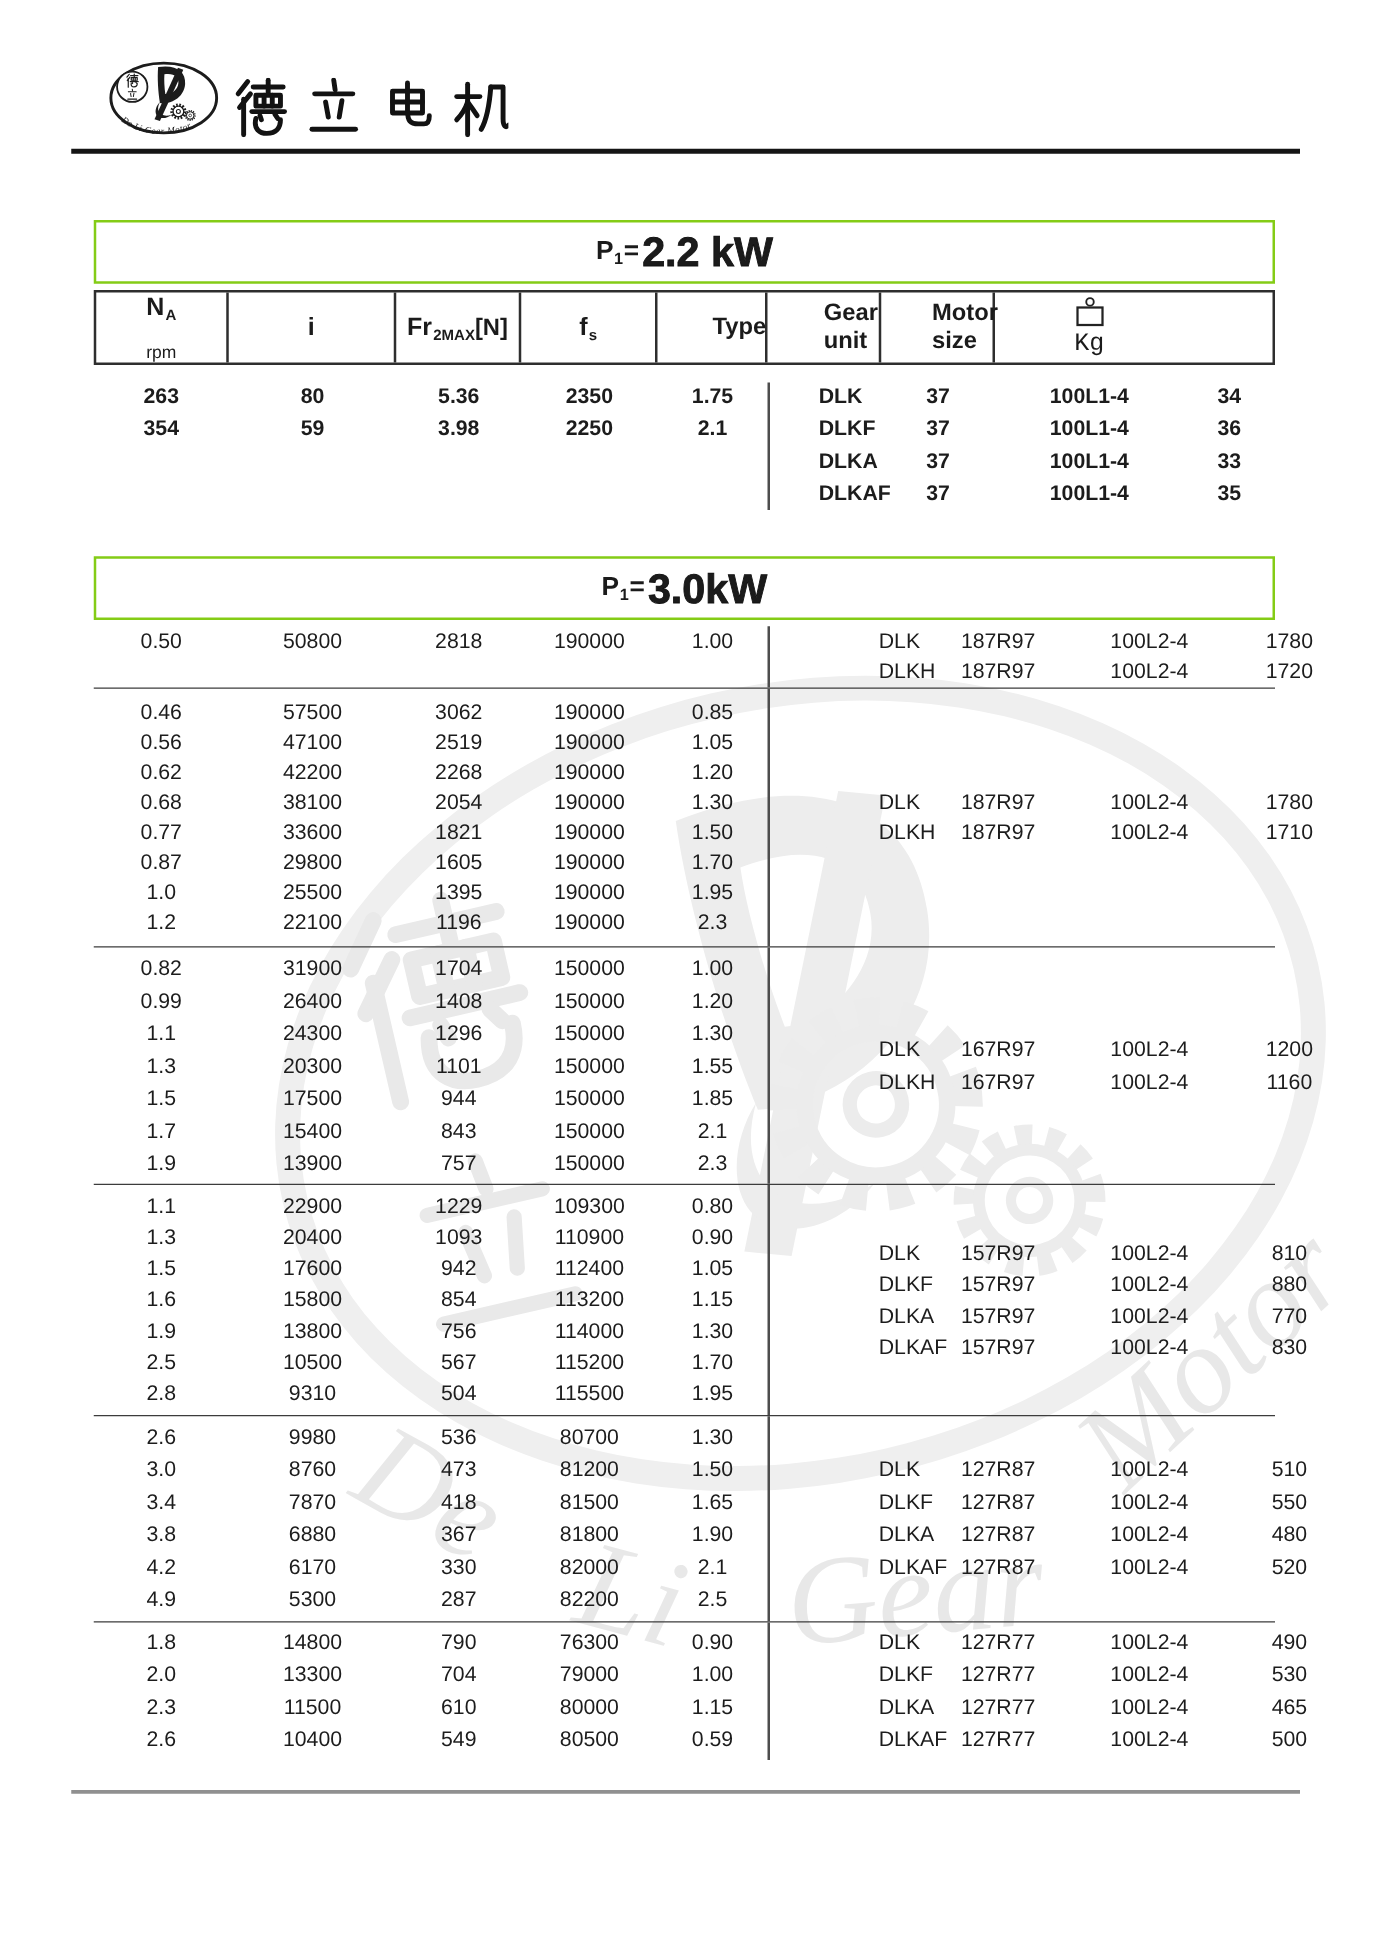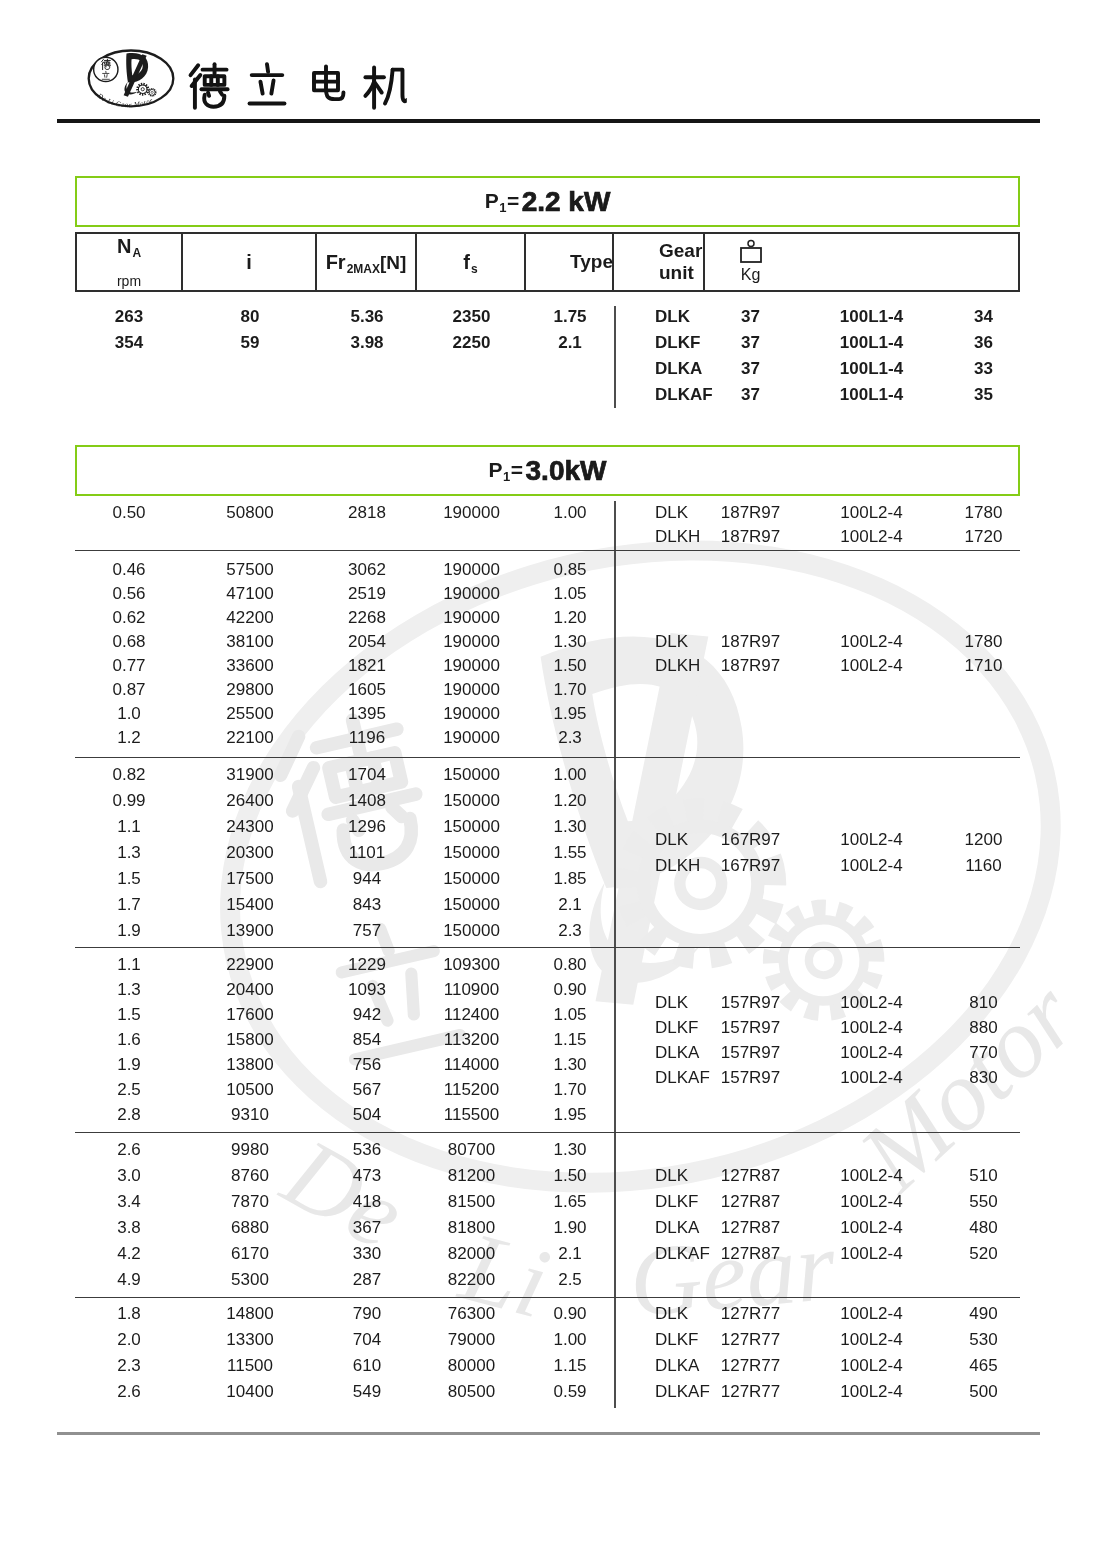--- a/index.html
+++ b/index.html
@@ -34,38 +34,38 @@
   .page-number{position:absolute;left:0;right:0;top:1444px;text-align:center;font-size:21px;color:#222;z-index:2;}
 
   
   .ptable{position:absolute;left:75px;width:945px;z-index:1;}
   #t1{top:176px;}
   #t2{top:445px;}
   .ptitle{box-sizing:border-box;height:51px;border:2px solid #84cc16;margin-bottom:5px;
           display:flex;align-items:center;justify-content:center;background:transparent;}
   .p-small{font-size:21px;font-weight:bold;letter-spacing:0.5px;}
   .p-small sub{font-size:13px;vertical-align:-4px;}
-  .p-big{font-size:28px;font-weight:bold;-webkit-text-stroke:0.7px #111;margin-left:2px;}
+  .p-big{font-size:33px;font-weight:bold;-webkit-text-stroke:0.7px #111;margin-left:2px;}
 
   .cols-header{box-sizing:border-box;height:60px;border:2px solid #2e2e2e;display:grid;
                grid-template-columns:106px 134px 100px 109px 88px 91px 91px 151px auto;}
   .hcell{display:flex;flex-direction:column;align-items:center;justify-content:center;
          border-right:2px solid #2e2e2e;line-height:1.15;}
   .hcell:last-child{border-right:none;}
   .hmain{font-weight:bold;font-size:20px;}
   .hsub{font-size:12px;font-weight:bold;position:relative;top:4px;margin-left:1px;}
   .hsuffix{font-size:19px;font-weight:bold;}
   .hunit{font-size:14px;margin-top:15px;}
   .hlabel{font-weight:bold;font-size:19px;margin-left:45px;}
-  .kg-label{font-size:16px;margin-top:1px;}
+  .kg-label{font-size:20px;margin-top:1px;font-family:Liberation Mono, monospace;}
 
   .block{position:relative;display:flex;box-sizing:border-box;}
   .block::before{content:"";position:absolute;left:539px;top:0;bottom:0;width:2px;background:#4d4d4d;}
   .block.t1::before{top:14px;bottom:16px;}
-  .blocks .block{border-bottom:1px solid #3c3c3c;}
+  .blocks .block{border-bottom:1px solid #3c3c3c;gap:48px;}
   .blocks .block:last-child{border-bottom:none;}
   .half{display:grid;align-content:center;}
   .half.top{align-content:start;}
   .block.t1 .half{padding-top:12px;font-weight:bold;}
   .half.left{width:539px;grid-template-columns:108px 134px 100px 109px 88px;}
   .half.right{width:406px;grid-template-columns:91px 91px 151px 73px;}
   .cell{display:flex;align-items:center;justify-content:center;font-size:17px;color:#1c1c1c;}
   .c-type{justify-content:flex-start;padding-left:41px;}
 
   .defs-svg{position:absolute;width:0;height:0;}
@@ -210,20 +210,23 @@
       <div class="hcell">
         <div class="hmain"><span>f</span><span class="hsub">s</span></div>
       </div>
       <div class="hcell">
         <div class="hlabel">Type</div>
       </div>
       <div class="hcell">
         <div class="hlabel">Gear unit</div>
       </div>
       <div class="hcell">
+        <div class="hlabel">Motor size</div>
+      </div>
+      <div class="hcell">
         <svg width="30" height="26" viewBox="0 0 30 26">
           <circle cx="15" cy="4.5" r="3" fill="none" stroke="#222" stroke-width="1.5"></circle>
           <rect x="5" y="9" width="20" height="14" fill="none" stroke="#222" stroke-width="1.8"></rect>
         </svg>
         <div class="kg-label">Kg</div>
       </div>
     </div>
 
     <div id="t1-data">
         <div class="block t1" style="height: 132px;">

